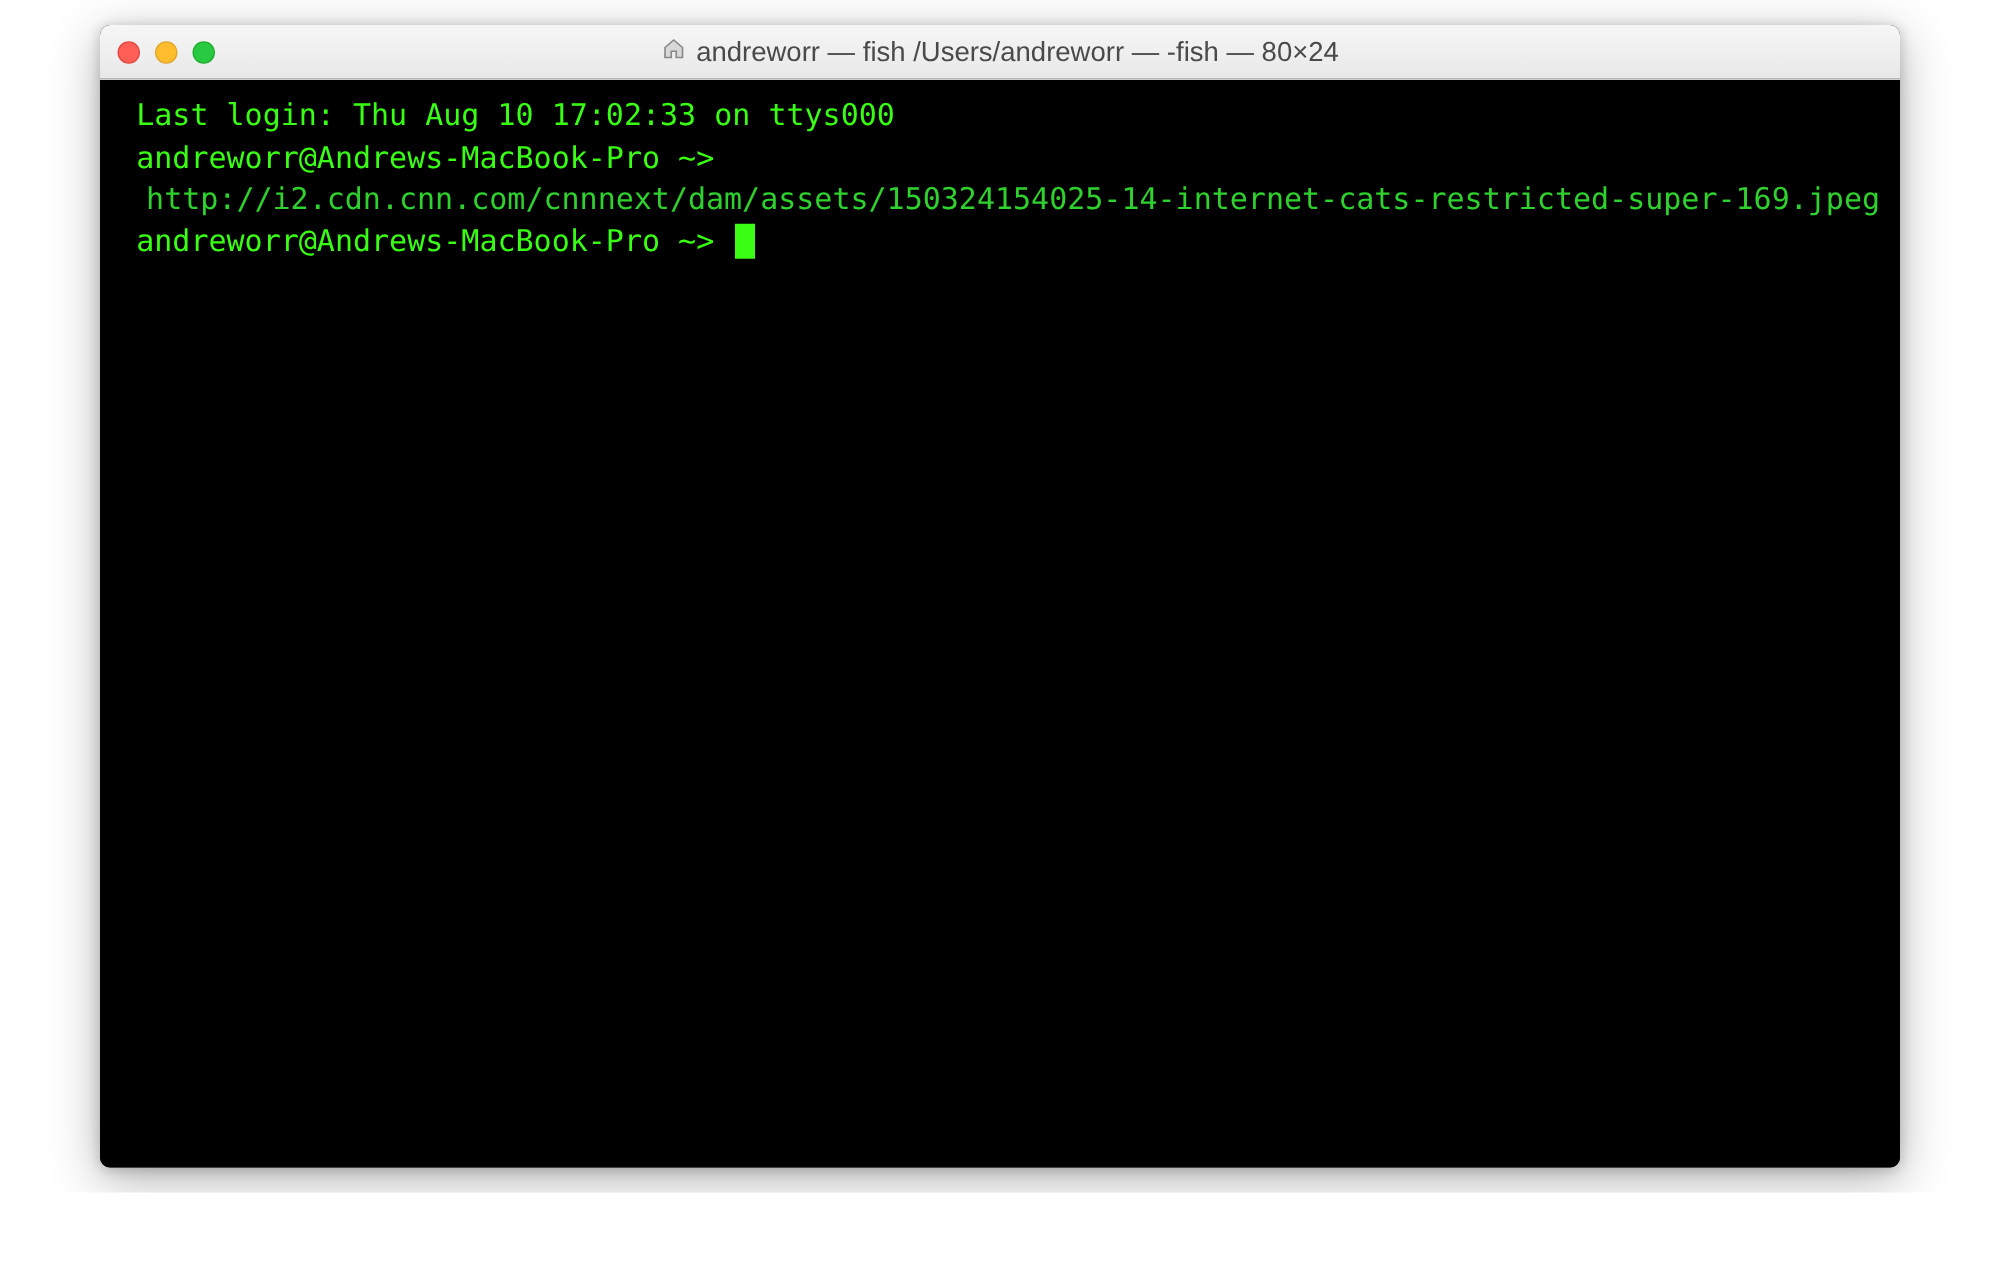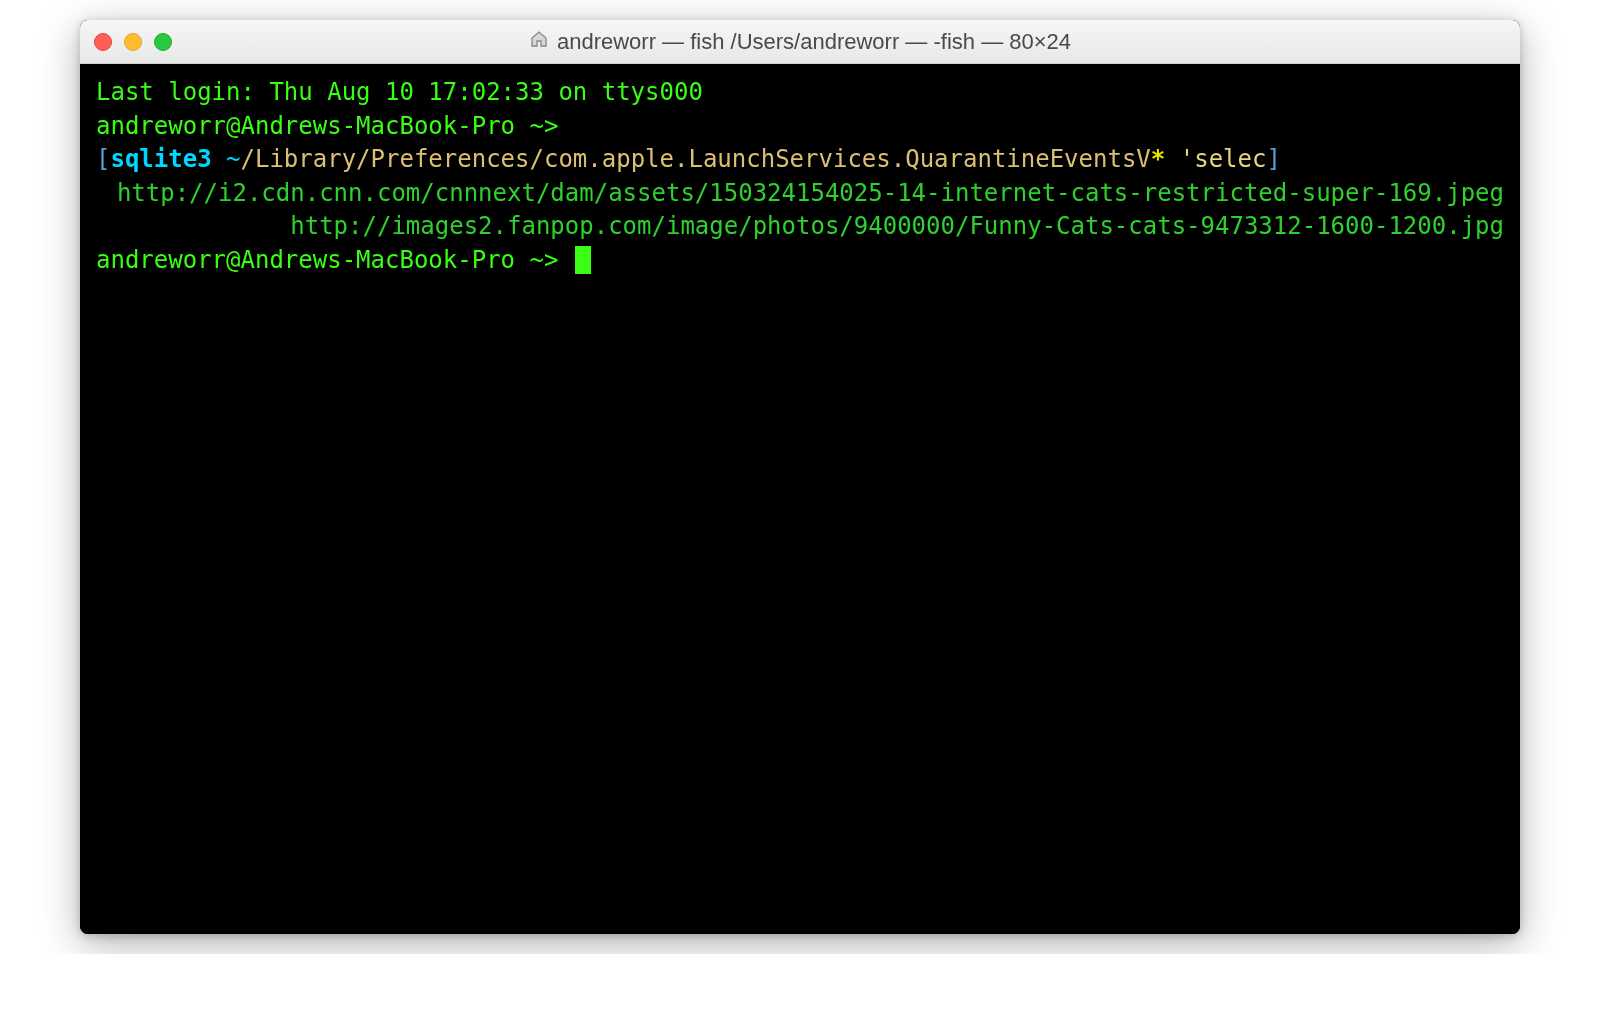--- a/index.html
+++ b/index.html
@@ -68,20 +68,21 @@
       padding: 12px 16px;
       font-family: "Menlo", "Monaco", "Consolas", monospace;
       font-size: 24px;
       line-height: 1.4;
       min-height: 870px;
       word-break: break-all;
     }
     .line {
       white-space: pre-wrap;
       word-break: break-all;
+      margin-left: 13px;
     }
     .green { color: #39ff14; }
     .green-dim { color: #2ed12e; text-align: right; }
     .cyan { color: #00d7ff; }
     .yellow { color: #dbc074; }
     .yellow-bright { color: #e6d77a; }
     .bold { font-weight: bold; }
     .bracket { color: #5a9fd4; }
     .asterisk { color: #e6e600; }
     .cursor-block {
@@ -109,18 +110,16 @@
           <path d="M3 9 L10 3 L17 9 L17 17 L12 17 L12 12 L8 12 L8 17 L3 17 Z" stroke="#888" stroke-width="1.3" fill="#d8d8d8"></path>
         </svg>
       </span>
       <span class="title-text">andreworr — fish  /Users/andreworr — -fish — 80×24</span>
     </div>
   </div>
 
   <div class="terminal-body">
     <div class="line green">Last login: Thu Aug 10 17:02:33 on ttys000</div>
     <div class="line green">andreworr@Andrews-MacBook-Pro ~&gt;</div>
-    <div class="line"><span class="bracket">[</span><span class="cyan bold">sqlite3</span><span class="cyan"> ~</span><span class="yellow">/Library/Preferences/com.apple.LaunchServices.QuarantineEventsV</span><span class="asterisk bold">*</span><span class="yellow-bright"> 'selec</span><span class="bracket">]</span></div>
     <div class="line green-dim">http://i2.cdn.cnn.com/cnnnext/dam/assets/150324154025-14-internet-cats-restricted-super-169.jpeg</div>
-    <div class="line green-dim">http://images2.fanpop.com/image/photos/9400000/Funny-Cats-cats-9473312-1600-1200.jpg</div>
     <div class="line"><span class="green">andreworr@Andrews-MacBook-Pro ~&gt; </span><span class="cursor-block"></span></div>
   </div>
 </div>
 
 </body></html>

